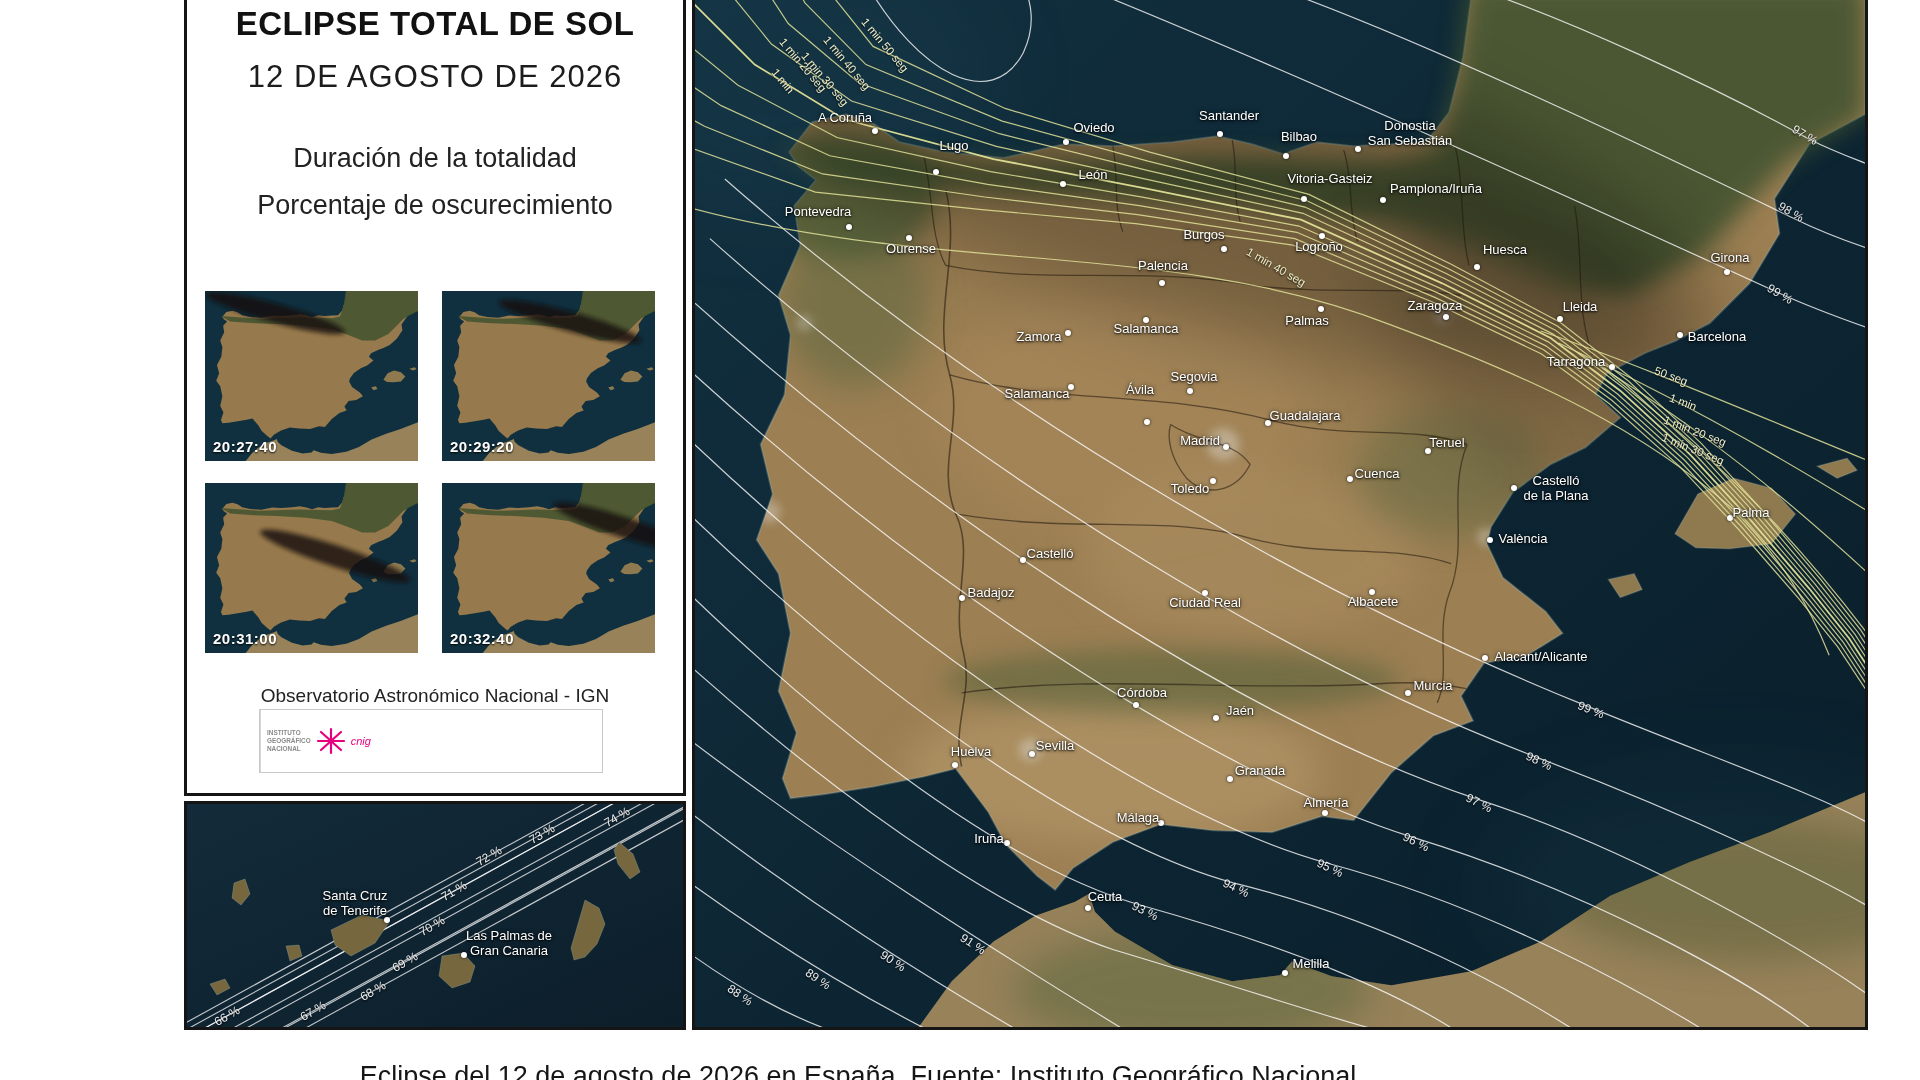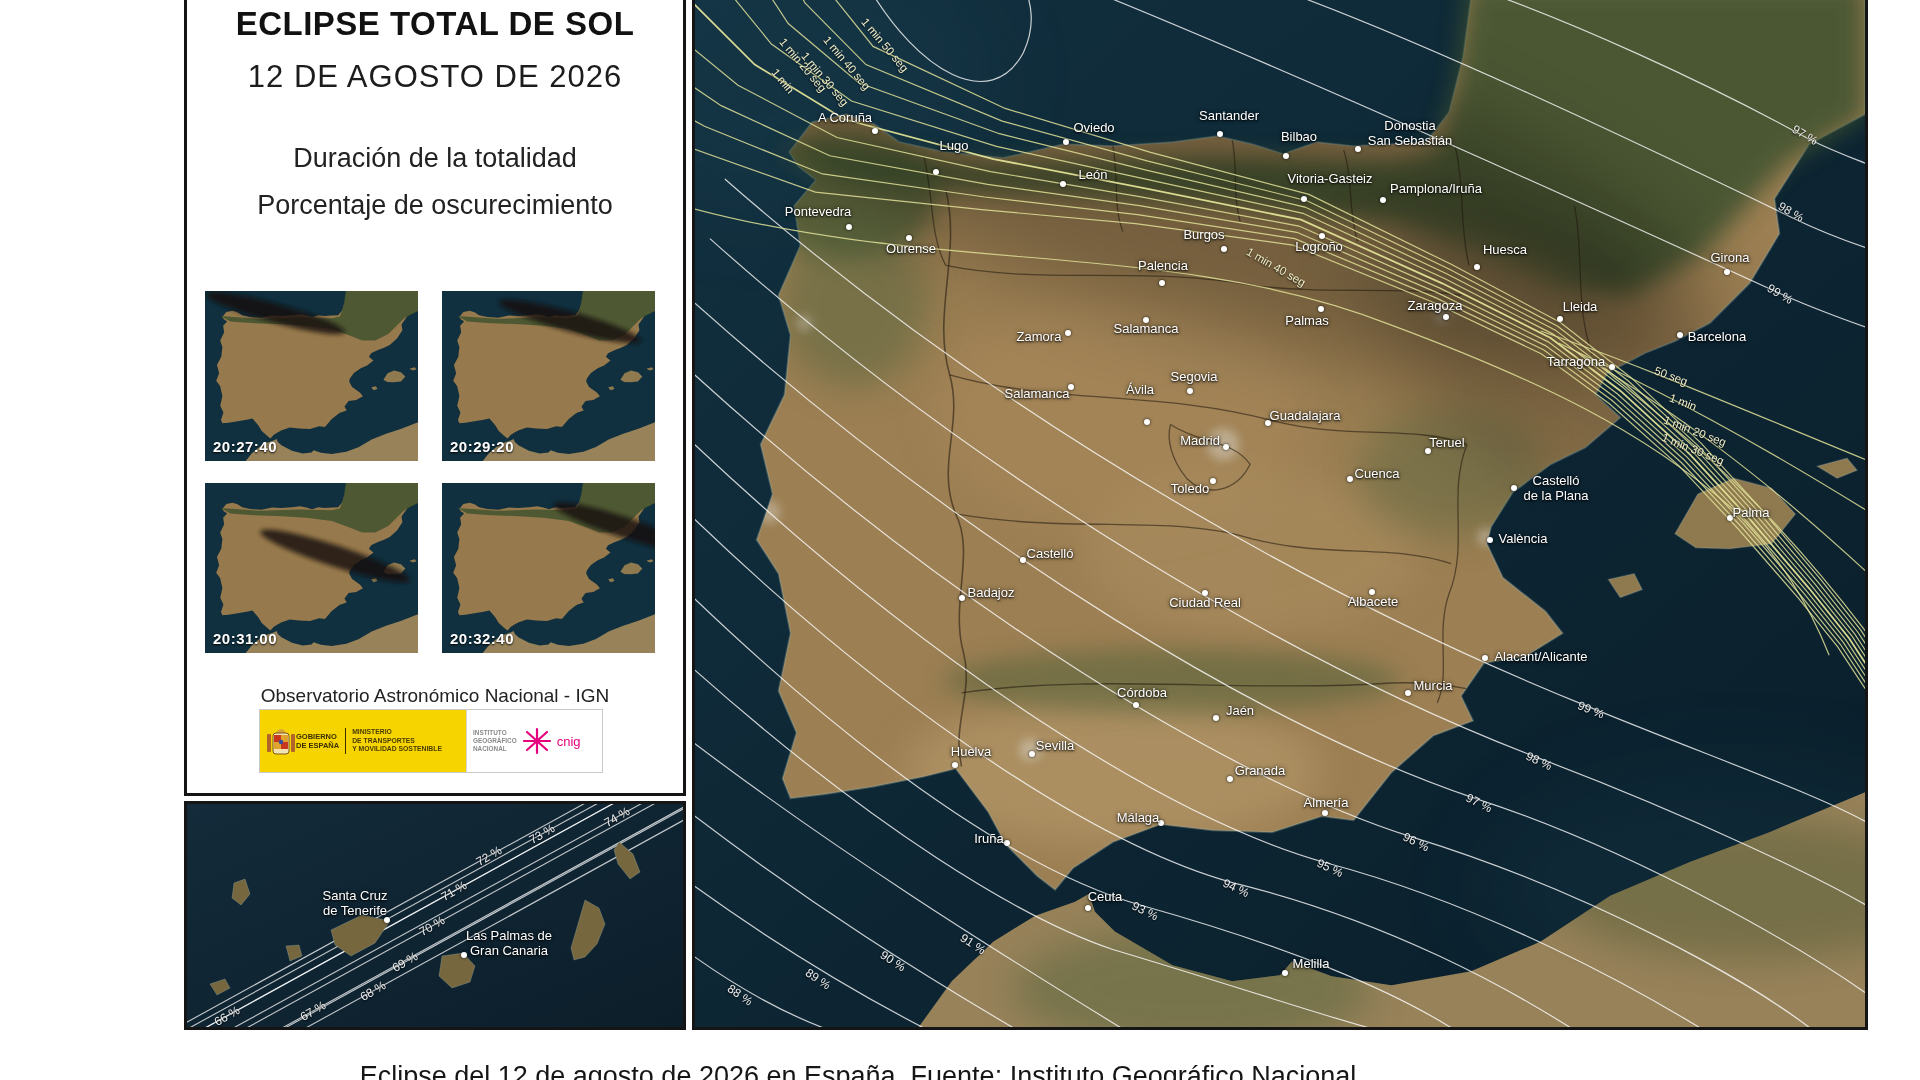--- a/index.html
+++ b/index.html
@@ -22,21 +22,21 @@
   .stamp{position:absolute;left:8px;bottom:6px;color:#fff;font-size:15px;font-weight:700;
          text-shadow:0 1px 2px rgba(0,0,0,.95);letter-spacing:.5px}
   #credit{position:absolute;top:690px;width:100%;text-align:center;font-size:19px;color:#222}
   #logo-banner{position:absolute;left:72px;top:714px;width:342px;height:62px;display:flex;border:1px solid #c9c9c9}
   #gov-section{background:#f5d400;flex:0 0 206px;display:flex;align-items:center;padding:4px 6px;box-sizing:border-box}
   #ign-section{background:#fff;flex:1;display:flex;align-items:center;gap:5px;padding:4px 6px;box-sizing:border-box;border-left:1px solid #d5d5d5}
   .gov-txt{font-size:7.5px;font-weight:bold;color:#3a2e00;line-height:1.25;white-space:pre-line}
   .min-txt{font-size:6.8px;font-weight:bold;color:#4a3c00;line-height:1.25;white-space:pre-line;
            border-left:1px solid #3a2e00;padding-left:6px;margin-left:6px}
   .ign-txt{font-size:6.4px;color:#8a8a8a;font-weight:bold;line-height:1.25;white-space:pre-line}
-  .cnig{font-size:13px;color:#e6007e;}
+  .cnig{font-size:11px;color:#e6007e;font-style:italic}
   .city{position:absolute;transform:translate(-50%,-50%);color:#fff;font-size:13px;line-height:1.15;
         text-align:center;white-space:pre-line;
         text-shadow:0 1px 2px rgba(0,0,0,.95),0 0 4px rgba(0,0,0,.75)}
   .dot{position:absolute;width:6px;height:6px;border-radius:50%;background:#fff;
        transform:translate(-50%,-50%);box-shadow:0 0 3px rgba(0,0,0,.85)}
   .iso-lab{position:absolute;color:rgba(255,255,255,.92);font-size:12px;
            text-shadow:0 1px 2px rgba(0,0,0,.9)}
   .dur-lab{position:absolute;color:#efeec9;font-size:11.5px;text-shadow:0 1px 2px rgba(0,0,0,.9)}
   #caption{position:absolute;left:858px;top:1061px;transform:translateX(-50%);
            font-size:27px;color:#161616;white-space:nowrap}
@@ -90,38 +90,20 @@
       <use href="#p-green" fill="#3c512d" opacity="0.8"></use>
       <use href="#p-africa" fill="#97825a"></use>
       <use href="#p-mallorca" fill="#8f7a50"></use>
       <ellipse cx="1001" cy="269" rx="410" ry="62" transform="rotate(20 1001 269)" fill="#15100a" opacity="0.8" filter="url(#blurS)"></ellipse>
     </svg>
     <span class="stamp">20:32:40</span>
       </div>
     </div>
   <div id="credit">Observatorio Astronómico Nacional - IGN</div>
   <div id="logo-banner">
-    <div id="gov-section">
-      <svg width="30" height="34" viewBox="0 0 30 34">
-        <rect x="1" y="10" width="4" height="18" rx="1" fill="#b0642a"></rect>
-        <rect x="25" y="10" width="4" height="18" rx="1" fill="#b0642a"></rect>
-        <path d="M10,9 Q15,1 20,9 Z" fill="#d8a53a"></path>
-        <rect x="7" y="9" width="16" height="21" rx="3" fill="#f3e3b3" stroke="#7a5a1a" stroke-width="1"></rect>
-        <rect x="8" y="11" width="7" height="7" fill="#c8361e"></rect>
-        <rect x="15" y="18" width="7" height="7" fill="#c8361e"></rect>
-        <rect x="15" y="11" width="7" height="7" fill="#e0a32e"></rect>
-        <rect x="8" y="18" width="7" height="7" fill="#e0a32e"></rect>
-        <circle cx="15" cy="18" r="2.2" fill="#344da0"></circle>
-      </svg>
-      <span class="gov-txt">GOBIERNO
-DE ESPAÑA</span>
-      <span class="min-txt">MINISTERIO
-DE TRANSPORTES
-Y MOVILIDAD SOSTENIBLE</span>
-    </div>
     <div id="ign-section">
       <span class="ign-txt">INSTITUTO
 GEOGRÁFICO
 NACIONAL</span>
       <svg width="30" height="30" viewBox="0 0 30 30">
         <g stroke="#e6007e" stroke-width="2.2" stroke-linecap="round">
           <line x1="2" y1="15" x2="28" y2="15"></line>
           <line x1="5" y1="6" x2="25" y2="24"></line>
           <line x1="5" y1="24" x2="25" y2="6"></line>
           <line x1="15" y1="3" x2="15" y2="27"></line>

